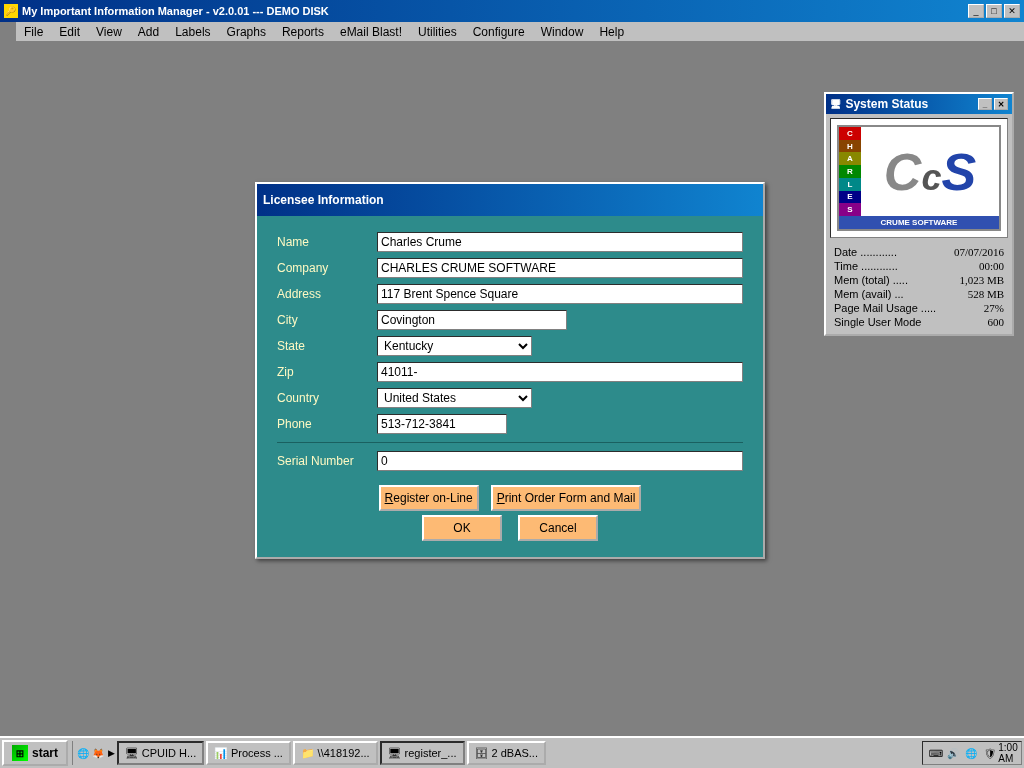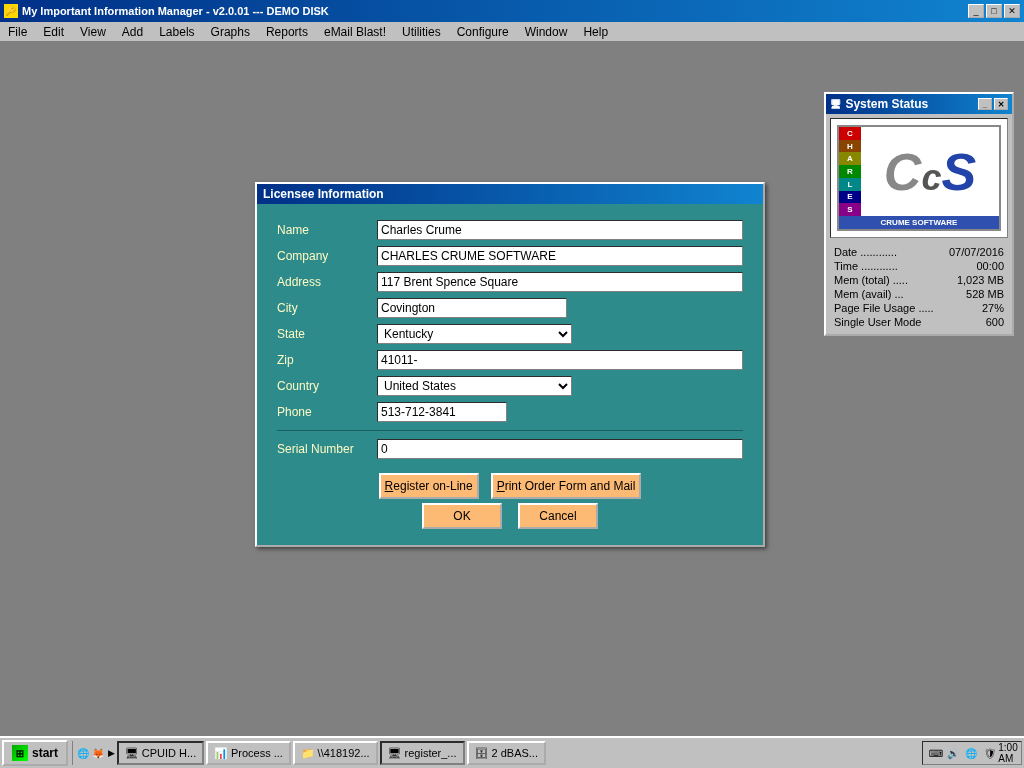--- a/index.html
+++ b/index.html
@@ -57,20 +57,21 @@
       color: black;
     }
 
     
     .menu-bar {
       background: #c0c0c0;
       height: 20px;
       display: flex;
       align-items: center;
       border-bottom: 1px solid #808080;
+      margin-left: 16px;
     }
     .menu-item {
       padding: 2px 8px;
       font-size: 12px;
       cursor: pointer;
     }
 
     
     .main-area {
       width: 100%;
@@ -85,21 +86,21 @@
       top: 140px;
       left: 255px;
       width: 510px;
       background: #c0c0c0;
       border: 2px outset #fff;
       box-shadow: 2px 2px 4px rgba(0,0,0,0.5);
     }
     .dialog-title {
       background: linear-gradient(to right, #003087, #1084d0);
       color: white;
-      height: 20px;
+      height: 32px;
       display: flex;
       align-items: center;
       padding: 0 6px;
       font-size: 12px;
       font-weight: bold;
     }
     .dialog-body {
       background: #2d8b8b;
       padding: 16px 20px;
     }
@@ -125,21 +126,21 @@
       font-size: 12px;
       font-family: 'MS Sans Serif', Arial, sans-serif;
     }
     .form-select {
       height: 20px;
       background: white;
       border: 1px inset #808080;
       padding: 0 2px;
       font-size: 12px;
       font-family: 'MS Sans Serif', Arial, sans-serif;
-      width: 195px;
+      width: 155px;
     }
     .form-input-short {
       width: 80px;
     }
 
     .serial-number-section {
       margin-top: 8px;
       padding-top: 8px;
       border-top: 1px solid #1a6060;
     }
@@ -222,21 +223,21 @@
       padding: 4px 8px;
       font-size: 11px;
     }
     .ss-row {
       display: flex;
       justify-content: space-between;
       margin-bottom: 2px;
       gap: 28px;
     }
     .ss-key { color: #000; }
-    .ss-val { color: #000; font-weight: normal; }
+    .ss-val { color: #000; font-weight: normal; font-family: Liberation Serif, serif; }
 
     
     .taskbar {
       position: absolute;
       bottom: 0;
       left: 0;
       right: 0;
       height: 32px;
       background: #c0c0c0;
       border-top: 2px outset #fff;
@@ -472,21 +473,21 @@
       </div>
       <div class="ss-row">
         <span class="ss-key">Mem (total) .....</span>
         <span class="ss-val">1,023 MB</span>
       </div>
       <div class="ss-row">
         <span class="ss-key">Mem (avail) ...</span>
         <span class="ss-val">528 MB</span>
       </div>
       <div class="ss-row">
-        <span class="ss-key">Page File Usage .....</span>
+        <span class="ss-key">Page Mail Usage .....</span>
         <span class="ss-val">27%</span>
       </div>
       <div class="ss-row">
         <span class="ss-key">Single User Mode</span>
         <span class="ss-val">600</span>
       </div>
     </div>
   </div>
 
 </div>

